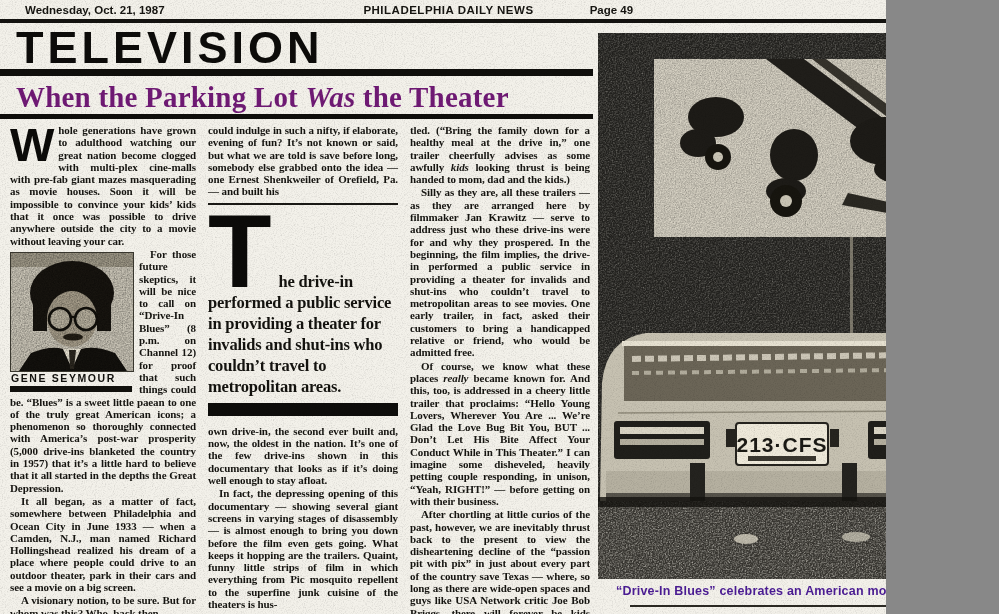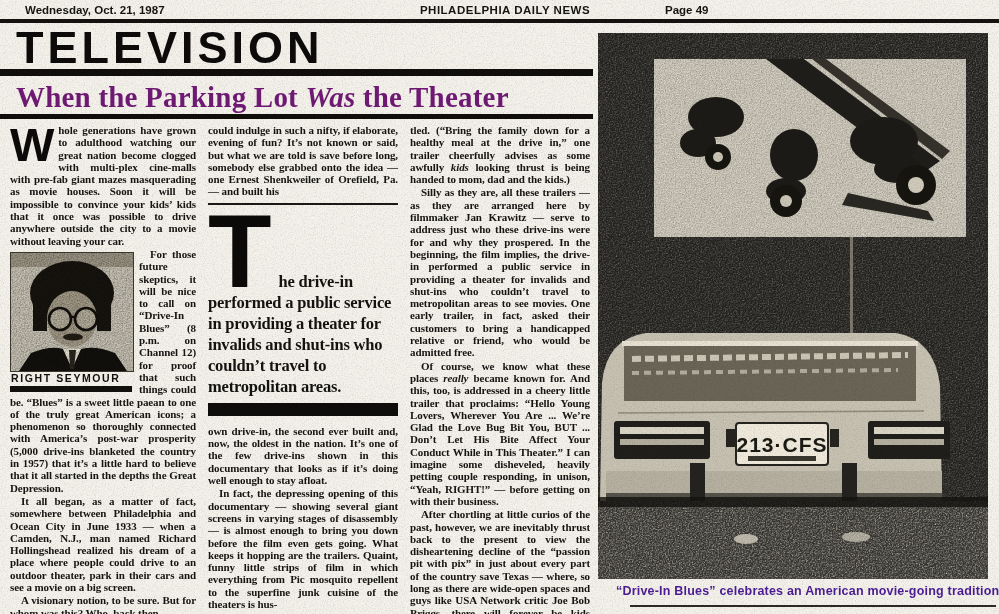--- a/index.html
+++ b/index.html
@@ -1,16 +1,16 @@
 <!DOCTYPE html>
 <html><head>
 <meta charset="utf-8">
 <style>
   html,body{margin:0;padding:0;background:#888;}
-  .page{position:relative;width:999px;height:614px;background:#f3f1ea;overflow:hidden;
+  .page{position:relative;width:886px;height:614px;background:#f3f1ea;overflow:hidden;
         font-family:"Liberation Serif",serif;color:#161511;}
   .page-grain{position:absolute;left:0;top:0;z-index:5;pointer-events:none;}
 
   
   .header{position:absolute;left:0;top:4px;width:100%;display:flex;align-items:baseline;
           font-family:"Liberation Sans",sans-serif;font-size:11.5px;font-weight:700;}
   .header .h-left{flex:1;padding-left:25px;text-align:left;}
   .header .h-center{flex:1;text-align:center;letter-spacing:.5px;}
   .header .h-right{flex:1;padding-right:14px;text-align:left;}
   .top-rule{position:absolute;left:0;top:19px;width:999px;height:4px;background:#141310;}
@@ -99,21 +99,21 @@
             <ellipse cx="61" cy="66" rx="25" ry="28" fill="#a59c89"></ellipse>
             <circle cx="49" cy="66" r="11" fill="#d8d3c4" fill-opacity=".35" stroke="#14120d" stroke-width="2.6"></circle>
             <circle cx="75" cy="66" r="11" fill="#d8d3c4" fill-opacity=".35" stroke="#14120d" stroke-width="2.6"></circle>
             <line x1="60" y1="64" x2="64" y2="64" stroke="#14120d" stroke-width="2.4"></line>
             <ellipse cx="62" cy="84" rx="10" ry="3.6" fill="#241f16"></ellipse>
             <path d="M8 118 L20 100 Q40 92 52 96 L61 104 L70 96 Q84 92 104 100 L116 118 Z" fill="#14120e"></path>
             <polygon points="52,96 70,96 61,116" fill="#e9e4d4"></polygon>
             <polygon points="58,97 65,97 63,116 59,116" fill="#2c2820"></polygon>
             <rect width="122" height="118" filter="url(#pGrain)" opacity=".55"></rect>
           </svg>
-          <span class="portrait-caption">RIGHT SEYMOUR</span>
+          <span class="portrait-caption">GENE SEYMOUR</span>
           <span class="portrait-bar" style="display:block"></span>
         </span>
         <span>For those future skeptics, it will be nice to call on “Drive-In Blues” (8 p.m. on Channel 12) for proof that such things could be. “Blues” is a sweet little paean to one of the truly great American icons; a phenomenon so thoroughly connected with America’s post-war prosperity (5,000 drive-ins blanketed the country in 1957) that it’s a little hard to believe that it all started in the depths the Great Depression.</span>
       </div>
       <div class="para indent"><span>It all began, as a matter of fact, somewhere between Philadelphia and Ocean City in June 1933 — when a Camden, N.J., man named Richard Hollingshead realized his dream of a place where people could drive to an outdoor theater, park in their cars and see a movie on a big screen.</span></div>
       <div class="para indent"><span>A visionary notion, to be sure. But for whom was this? Who, back then,</span></div>
     </div>
 
     <div class="col">
       <div class="para"><span>could indulge in such a nifty, if elaborate, evening of fun? It’s not known or said, but what we are told is save before long, somebody else grabbed onto the idea — one Ernest Shenkweiler of Orefield, Pa. — and built his</span></div>

